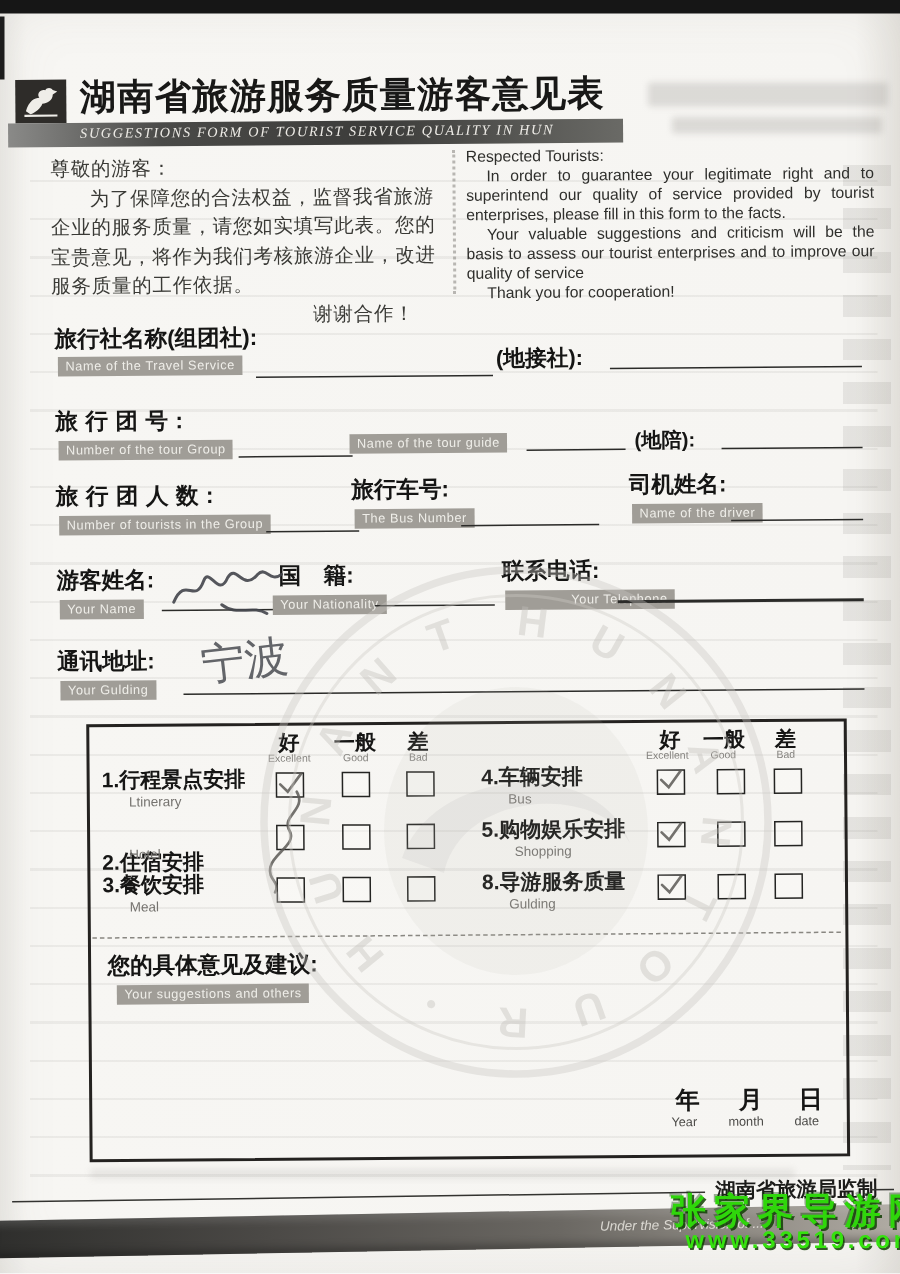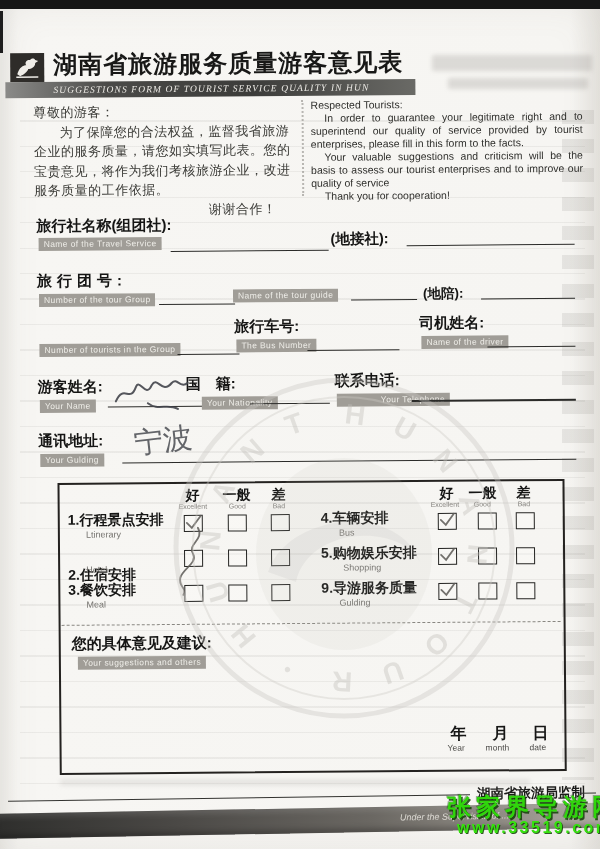--- a/index.html
+++ b/index.html
@@ -126,37 +126,38 @@
     <div class="abs ul" style="left:408px;top:246px;width:168px;"></div>
 
     <div class="abs lbl sp" style="left:38px;top:270px;">旅行团号:</div>
     <div class="abs sub" style="left:40px;top:292px;">Number of the tour Group</div>
     <div class="abs ul" style="left:160px;top:303px;width:76px;"></div>
     <div class="abs sub" style="left:234px;top:289px;text-align:center;">Name of the tour guide</div>
     <div class="abs ul" style="left:352px;top:300px;width:66px;"></div>
     <div class="abs lbl2" style="left:424px;top:286px;">(地陪):</div>
     <div class="abs ul" style="left:482px;top:300px;width:94px;"></div>
 
+    <div class="abs lbl sp" style="left:38px;top:320px;">旅行团人数:</div>
     <div class="abs sub" style="left:40px;top:342px;">Number of tourists in the Group</div>
     <div class="abs ul" style="left:178px;top:353px;width:62px;"></div>
     <div class="abs lbl" style="left:235px;top:317px;">旅行车号:</div>
     <div class="abs sub" style="left:237px;top:339px;">The Bus Number</div>
     <div class="abs ul" style="left:308px;top:350px;width:92px;"></div>
     <div class="abs lbl" style="left:420px;top:315px;">司机姓名:</div>
     <div class="abs sub" style="left:422px;top:337px;">Name of the driver</div>
     <div class="abs ul" style="left:488px;top:348px;width:88px;"></div>
 
     <div class="abs lbl" style="left:38px;top:376px;">游客姓名:</div>
     <div class="abs sub" style="left:40px;top:398px;">Your Name</div>
     <div class="abs ul" style="left:108px;top:405px;width:122px;"></div>
     <svg class="abs" style="left:108px;top:368px;z-index:3;" width="95" height="45" viewBox="0 0 95 45">
       <path d="M8,32 C16,14 22,34 28,18 C32,8 38,30 44,16 C50,6 54,26 64,14 C70,8 72,20 80,14 M40,34 C50,42 60,34 70,40" fill="none" stroke="#43454b" stroke-width="2" stroke-linecap="round" opacity=".9"></path>
     </svg>
     <div class="abs lbl" style="left:186px;top:374px;">国　籍:</div>
-    <div class="abs sub" style="left:182px;top:396px;margin-left:20px;">Your Nationality</div>
+    <div class="abs sub" style="left:182px;top:396px;">Your Nationality</div>
     <div class="abs ul" style="left:250px;top:403px;width:80px;"></div>
     <div class="abs lbl" style="left:335px;top:372px;">联系电话:</div>
     <div class="abs sub" style="left:337px;top:394px;padding-left:44px;">Your Telephone</div>
     <div class="abs ul" style="left:412px;top:401px;width:164px;border-bottom-width:2px;"></div>
 
     <div class="abs lbl" style="left:38px;top:430px;">通讯地址:</div>
     <div class="abs sub" style="left:40px;top:452px;">Your Gulding</div>
     <div class="abs hand" style="left:134px;top:420px;z-index:3;">宁波</div>
     <div class="abs ul" style="left:122px;top:461px;width:454px;"></div>
 
@@ -179,21 +180,21 @@
     <div class="abs item" style="left:67px;top:510px;">1.行程景点安排</div>
     <div class="abs iteme" style="left:85px;top:528px;">Ltinerary</div>
     <div class="abs item" style="left:67px;top:545px;margin-top:20px;">2.住宿安排</div>
     <div class="abs iteme" style="left:85px;top:563px;">Hotel</div>
     <div class="abs item" style="left:67px;top:580px;">3.餐饮安排</div>
     <div class="abs iteme" style="left:85px;top:598px;">Meal</div>
     <div class="abs item" style="left:320px;top:510px;">4.车辆安排</div>
     <div class="abs iteme" style="left:338px;top:528px;">Bus</div>
     <div class="abs item" style="left:320px;top:545px;">5.购物娱乐安排</div>
     <div class="abs iteme" style="left:342px;top:563px;">Shopping</div>
-    <div class="abs item" style="left:320px;top:580px;">9.导游服务质量</div>
+    <div class="abs item" style="left:320px;top:580px;">8.导游服务质量</div>
     <div class="abs iteme" style="left:338px;top:598px;">Gulding</div>
 
     <div class="abs cb" style="left:183px;top:514px;"></div>
     <div class="abs cb" style="left:227px;top:514px;"></div>
     <div class="abs cb" style="left:270px;top:514px;"></div>
     <div class="abs cb" style="left:183px;top:549px;"></div>
     <div class="abs cb" style="left:227px;top:549px;"></div>
     <div class="abs cb" style="left:270px;top:549px;"></div>
     <div class="abs cb" style="left:183px;top:584px;"></div>
     <div class="abs cb" style="left:227px;top:584px;"></div>

